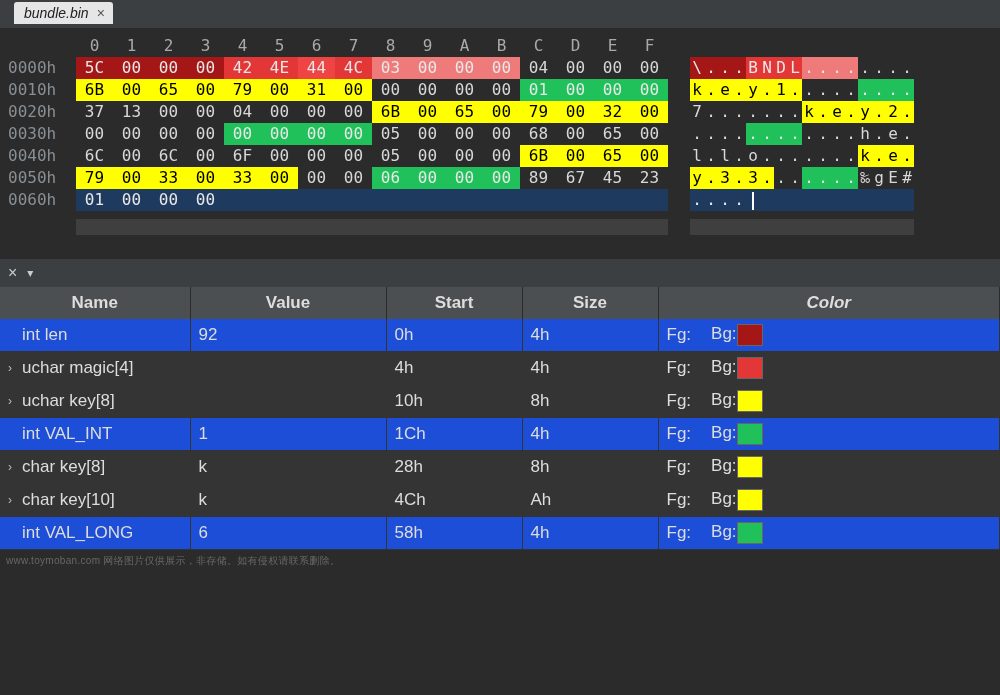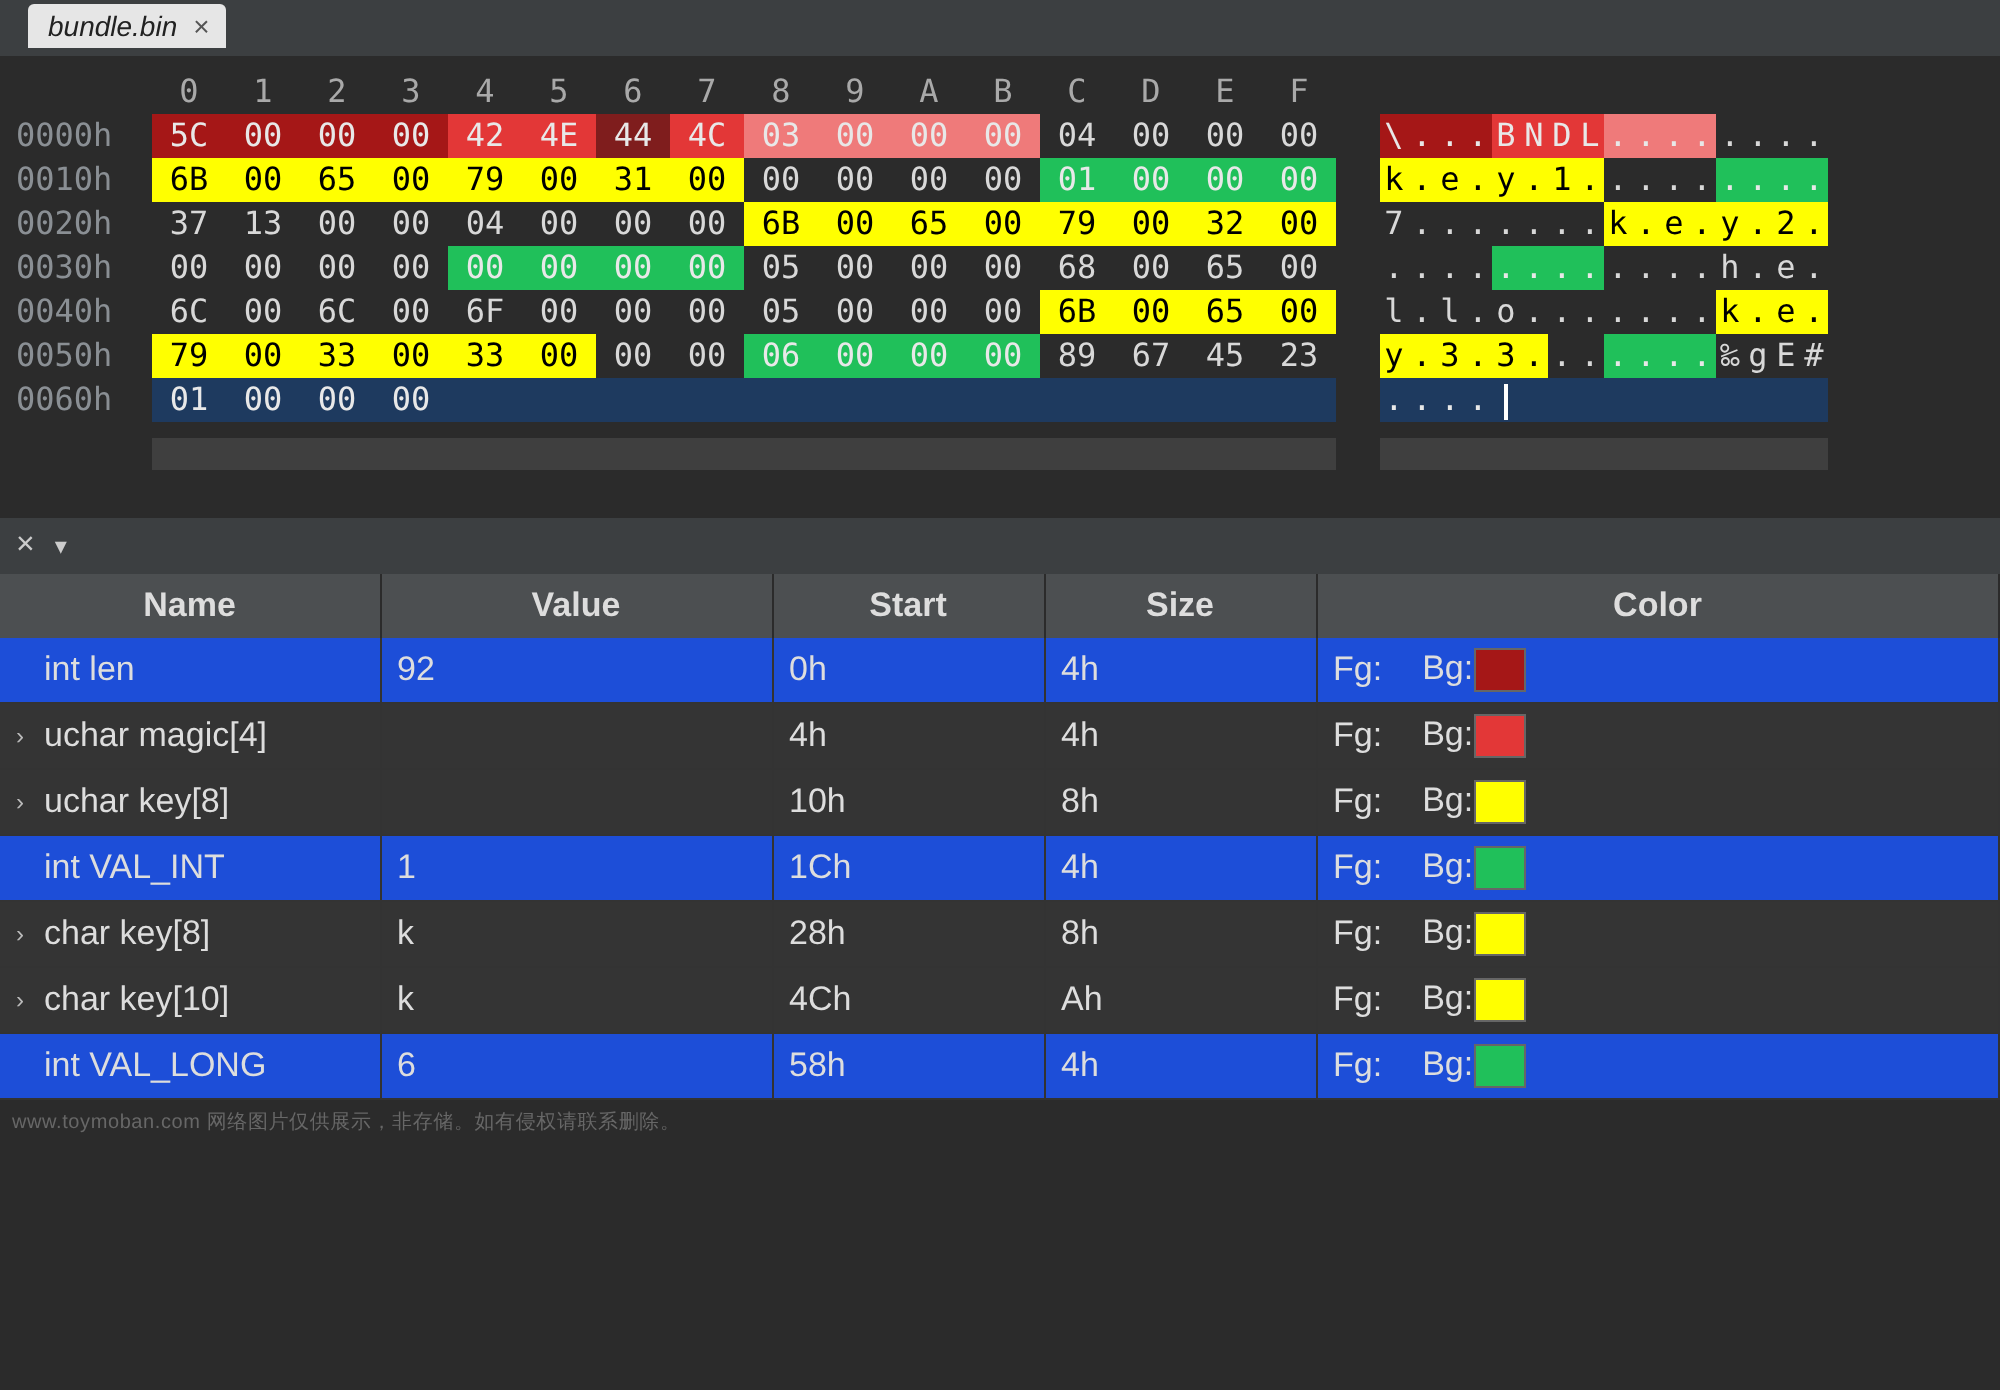--- a/index.html
+++ b/index.html
@@ -54,21 +54,21 @@
   }
   .inspector tr.odd td { background: #1d4ed8; }
   .inspector tr.even td { background: #343434; }
   .name-cell { display: flex; align-items: center; gap: 4px; }
   .arrow { display:inline-block; width: 10px; color:#bbb; font-size: 12px; }
   .arrow.blank { visibility:hidden; }
   .col-name  { width: 190px; }
   .col-value { width: 196px; }
   .col-start { width: 136px; }
   .col-size  { width: 136px; }
-  .col-color { width: auto; }
+  .col-color { width: auto; font-style: italic; }
   .color-cell { display: flex; align-items: center; gap: 20px; }
   .swatch { display:inline-block; width: 26px; height: 22px; border:1px solid #666; vertical-align:middle; }
   .watermark { font-size:10px; color:#676767; font-family: Arial,sans-serif; padding-left:6px; padding-top:4px; letter-spacing:0.3px; }
 </style>
 </head>
 <body>
 
 <div class="tabbar">
   <div class="tab">
     <span>bundle.bin</span>
@@ -101,21 +101,21 @@
   <div class="hex-body" id="hex-body">
       <div class="row">
         <div class="addr">0000h</div>
         <div class="bytes">
           <span class="byte" style="background: rgb(165, 23, 23); color: rgb(232, 232, 232);">5C</span>
           <span class="byte" style="background: rgb(165, 23, 23); color: rgb(232, 232, 232);">00</span>
           <span class="byte" style="background: rgb(165, 23, 23); color: rgb(232, 232, 232);">00</span>
           <span class="byte" style="background: rgb(165, 23, 23); color: rgb(232, 232, 232);">00</span>
           <span class="byte" style="background: rgb(227, 55, 55); color: rgb(232, 232, 232);">42</span>
           <span class="byte" style="background: rgb(227, 55, 55); color: rgb(232, 232, 232);">4E</span>
-          <span class="byte" style="background: #7f1d1d; color: rgb(232, 232, 232);">44</span>
+          <span class="byte" style="background: #ef4444; color: rgb(232, 232, 232);">44</span>
           <span class="byte" style="background: rgb(227, 55, 55); color: rgb(232, 232, 232);">4C</span>
           <span class="byte" style="background: rgb(239, 122, 122); color: rgb(232, 232, 232);">03</span>
           <span class="byte" style="background: rgb(239, 122, 122); color: rgb(232, 232, 232);">00</span>
           <span class="byte" style="background: rgb(239, 122, 122); color: rgb(232, 232, 232);">00</span>
           <span class="byte" style="background: rgb(239, 122, 122); color: rgb(232, 232, 232);">00</span>
           <span class="byte">04</span>
           <span class="byte">00</span>
           <span class="byte">00</span>
           <span class="byte">00</span>
         </div>

